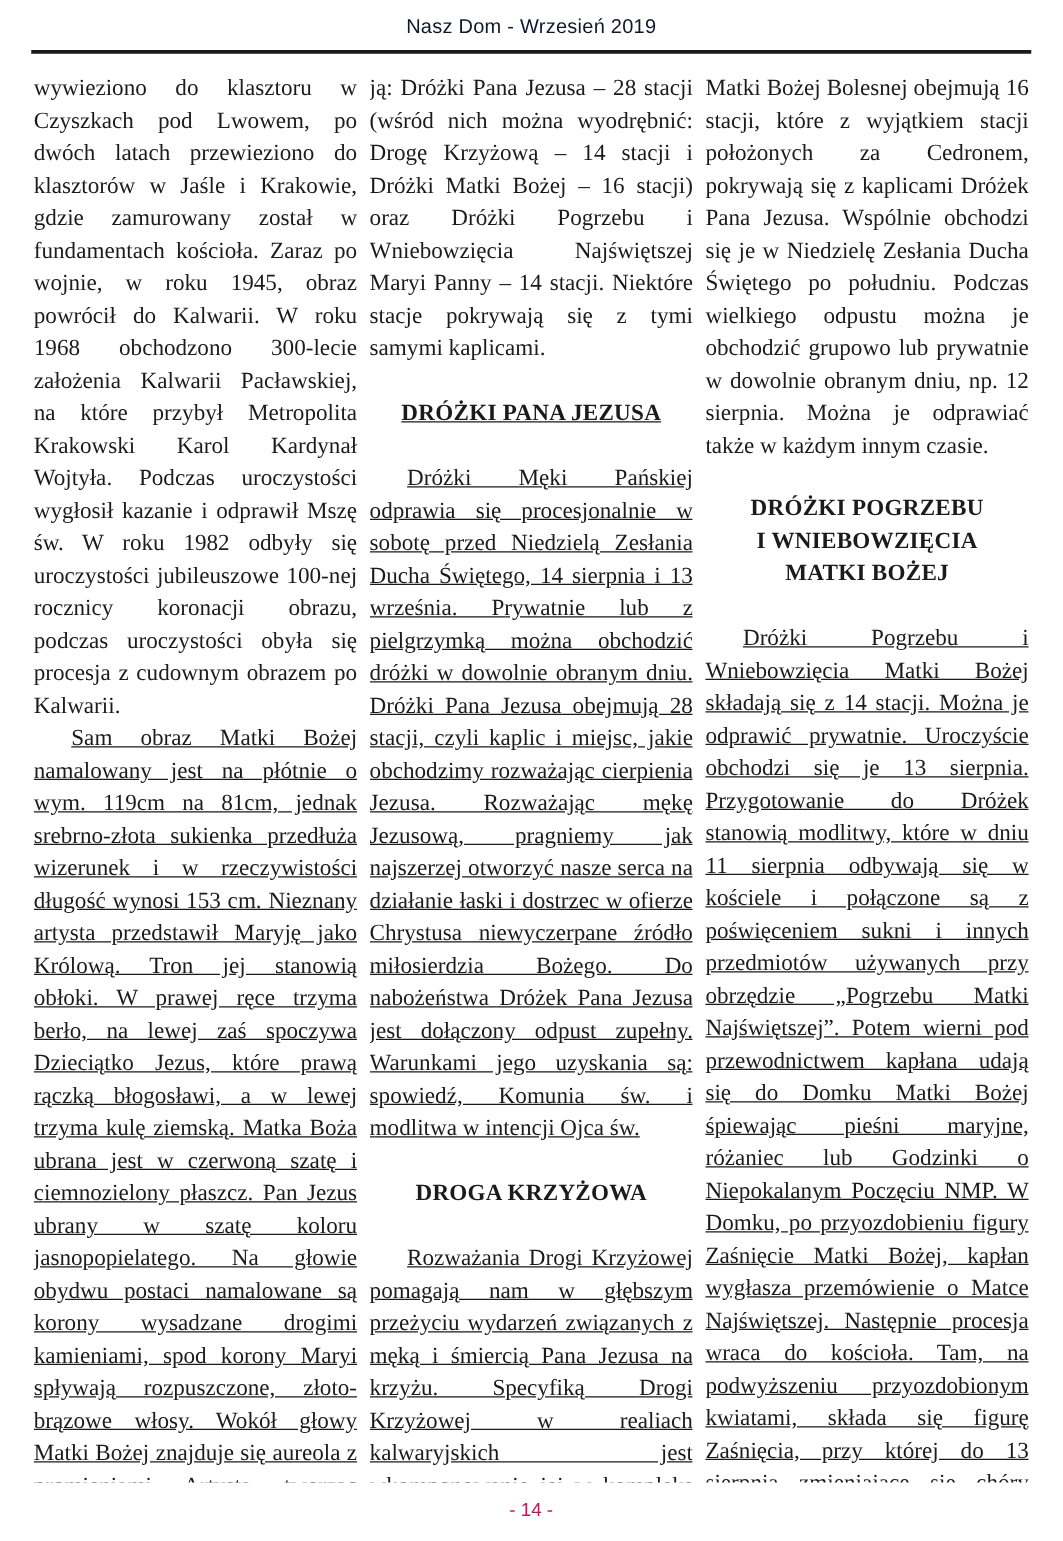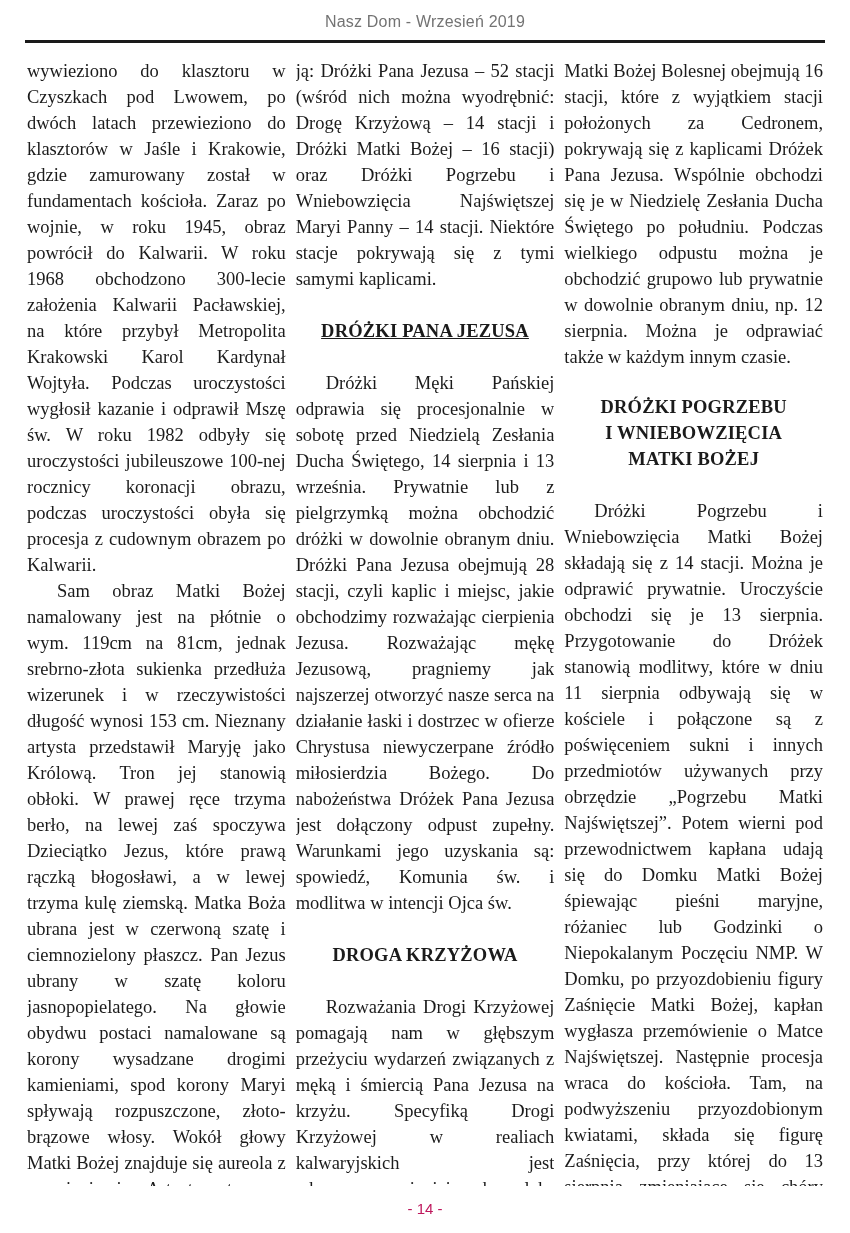--- a/index.html
+++ b/index.html
@@ -13,21 +13,21 @@
   }
   
   .page-header {
     padding-top: 13px;
     text-align: center;
   }
   .page-header .title {
     font-family: "Liberation Sans", sans-serif;
     font-size: 16px;
     letter-spacing: 0.2px;
-    color: #737373;
+    color: #0f172a;
   }
   .header-rule {
     height: 3px;
     background: #1a1a1a;
     margin: 9px 25px 0 25px;
   }
   
   .columns {
     display: flex;
     gap: 10px;
@@ -39,21 +39,21 @@
     flex: 1 1 0;
     overflow: hidden;
     font-size: 18.5px;
     line-height: 26px;
     text-align: justify;
     text-justify: inter-word;
     hyphens: auto;
     -webkit-hyphens: auto;
   }
   .col p { margin: 0; }
-  .col p.indent { text-indent: 30px; }
+  .col p.indent { text-indent: 30px; text-decoration: underline; }
   .heading {
     font-weight: bold;
     text-align: center;
     text-indent: 0;
     white-space: pre-line;
     margin: 26px 0;
     letter-spacing: 0.2px;
     hyphens: none;
     -webkit-hyphens: none;
   }
@@ -78,21 +78,21 @@
 
 <main class="columns">
 
   <div class="col">
     <p>wywieziono do klasztoru w Czyszkach pod Lwowem, po dwóch latach przewieziono do klasztorów w Jaśle i Krakowie, gdzie zamurowany został w fundamentach kościoła. Zaraz po wojnie, w roku 1945, obraz powrócił do Kalwarii. W roku 1968 obchodzono 300-lecie założenia Kalwarii Pacławskiej, na które przybył Metropolita Krakowski Karol Kardynał Wojtyła. Podczas uroczystości wygłosił kazanie i odprawił Mszę św. W roku 1982 odbyły się uroczystości jubileuszowe 100-nej rocznicy koronacji obrazu, podczas uroczystości obyła się procesja z cudownym obrazem po Kalwarii.</p>
     <p class="indent">Sam obraz Matki Bożej namalowany jest na płótnie o wym. 119cm na 81cm, jednak srebrno-złota sukienka przedłuża wizerunek i w rzeczywistości długość wynosi 153 cm. Nieznany artysta przedstawił Maryję jako Królową. Tron jej stanowią obłoki. W prawej ręce trzyma berło, na lewej zaś spoczywa Dzieciątko Jezus, które prawą rączką błogosławi, a w lewej trzyma kulę ziemską. Matka Boża ubrana jest w czerwoną szatę i ciemnozielony płaszcz. Pan Jezus ubrany w szatę koloru jasnopopielatego. Na głowie obydwu postaci namalowane są korony wysadzane drogimi kamieniami, spod korony Maryi spływają rozpuszczone, złoto-brązowe włosy. Wokół głowy Matki Bożej znajduje się aureola z promieniami. Artysta, tworząc wizerunek Matki Bożej namalował Jej jedno, odkryte ucho. Fakt ten przyczynił się do tego, że modlący się na tym miejscu pielgrzymi nadali Matce Bożej Kalwaryjskiej tytuł: Matka Słuchająca. Jest to świadectwo na to, że Maryja wysłuchuje próśb, a potrzeby swoich dzieci przedstawia swojemu Synowi Jezusowi, który za Jej pośrednictwem udziela ludowi Bożemu potrzebnych łask.</p>
 
   </div>
 
   <div class="col">
-    <p>ją: Dróżki Pana Jezusa – 52 stacji (wśród nich można wyodrębnić: Drogę Krzyżową – 14 stacji i Dróżki Matki Bożej – 16 stacji) oraz Dróżki Pogrzebu i Wniebowzięcia Najświętszej Maryi Panny – 14 stacji. Niektóre stacje pokrywają się z tymi samymi kaplicami.</p>
+    <p>ją: Dróżki Pana Jezusa – 28 stacji (wśród nich można wyodrębnić: Drogę Krzyżową – 14 stacji i Dróżki Matki Bożej – 16 stacji) oraz Dróżki Pogrzebu i Wniebowzięcia Najświętszej Maryi Panny – 14 stacji. Niektóre stacje pokrywają się z tymi samymi kaplicami.</p>
     <h2 class="heading" style="font-size:inherit;text-decoration:underline;">DRÓŻKI PANA JEZUSA</h2>
     <p class="indent">Dróżki Męki Pańskiej odprawia się procesjonalnie w sobotę przed Niedzielą Zesłania Ducha Świętego, 14 sierpnia i 13 września. Prywatnie lub z pielgrzymką można obchodzić dróżki w dowolnie obranym dniu. Dróżki Pana Jezusa obejmują 28 stacji, czyli kaplic i miejsc, jakie obchodzimy rozważając cierpienia Jezusa. Rozważając mękę Jezusową, pragniemy jak najszerzej otworzyć nasze serca na działanie łaski i dostrzec w ofierze Chrystusa niewyczerpane źródło miłosierdzia Bożego. Do nabożeństwa Dróżek Pana Jezusa jest dołączony odpust zupełny. Warunkami jego uzyskania są: spowiedź, Komunia św. i modlitwa w intencji Ojca św.</p>
     <h2 class="heading" style="font-size:inherit;">DROGA KRZYŻOWA</h2>
     <p class="indent">Rozważania Drogi Krzyżowej pomagają nam w głębszym przeżyciu wydarzeń związanych z męką i śmiercią Pana Jezusa na krzyżu. Specyfiką Drogi Krzyżowej w realiach kalwaryjskich jest wkomponowanie jej w kompleks kaplic dróżkowych rozsianych po okolicznych wzgórzach. Taki układ sprzyja głębszemu przeżyciu tajemnic męki i śmierci Pana Jezusa.</p>
 
   </div>
 
   <div class="col">
     <p>Matki Bożej Bolesnej obejmują 16 stacji, które z wyjątkiem stacji położonych za Cedronem, pokrywają się z kaplicami Dróżek Pana Jezusa. Wspólnie obchodzi się je w Niedzielę Zesłania Ducha Świętego po południu. Podczas wielkiego odpustu można je obchodzić grupowo lub prywatnie w dowolnie obranym dniu, np. 12 sierpnia. Można je odprawiać także w każdym innym czasie.</p>
     <h2 class="heading" style="font-size:inherit;margin-top:24px;">DRÓŻKI POGRZEBU

